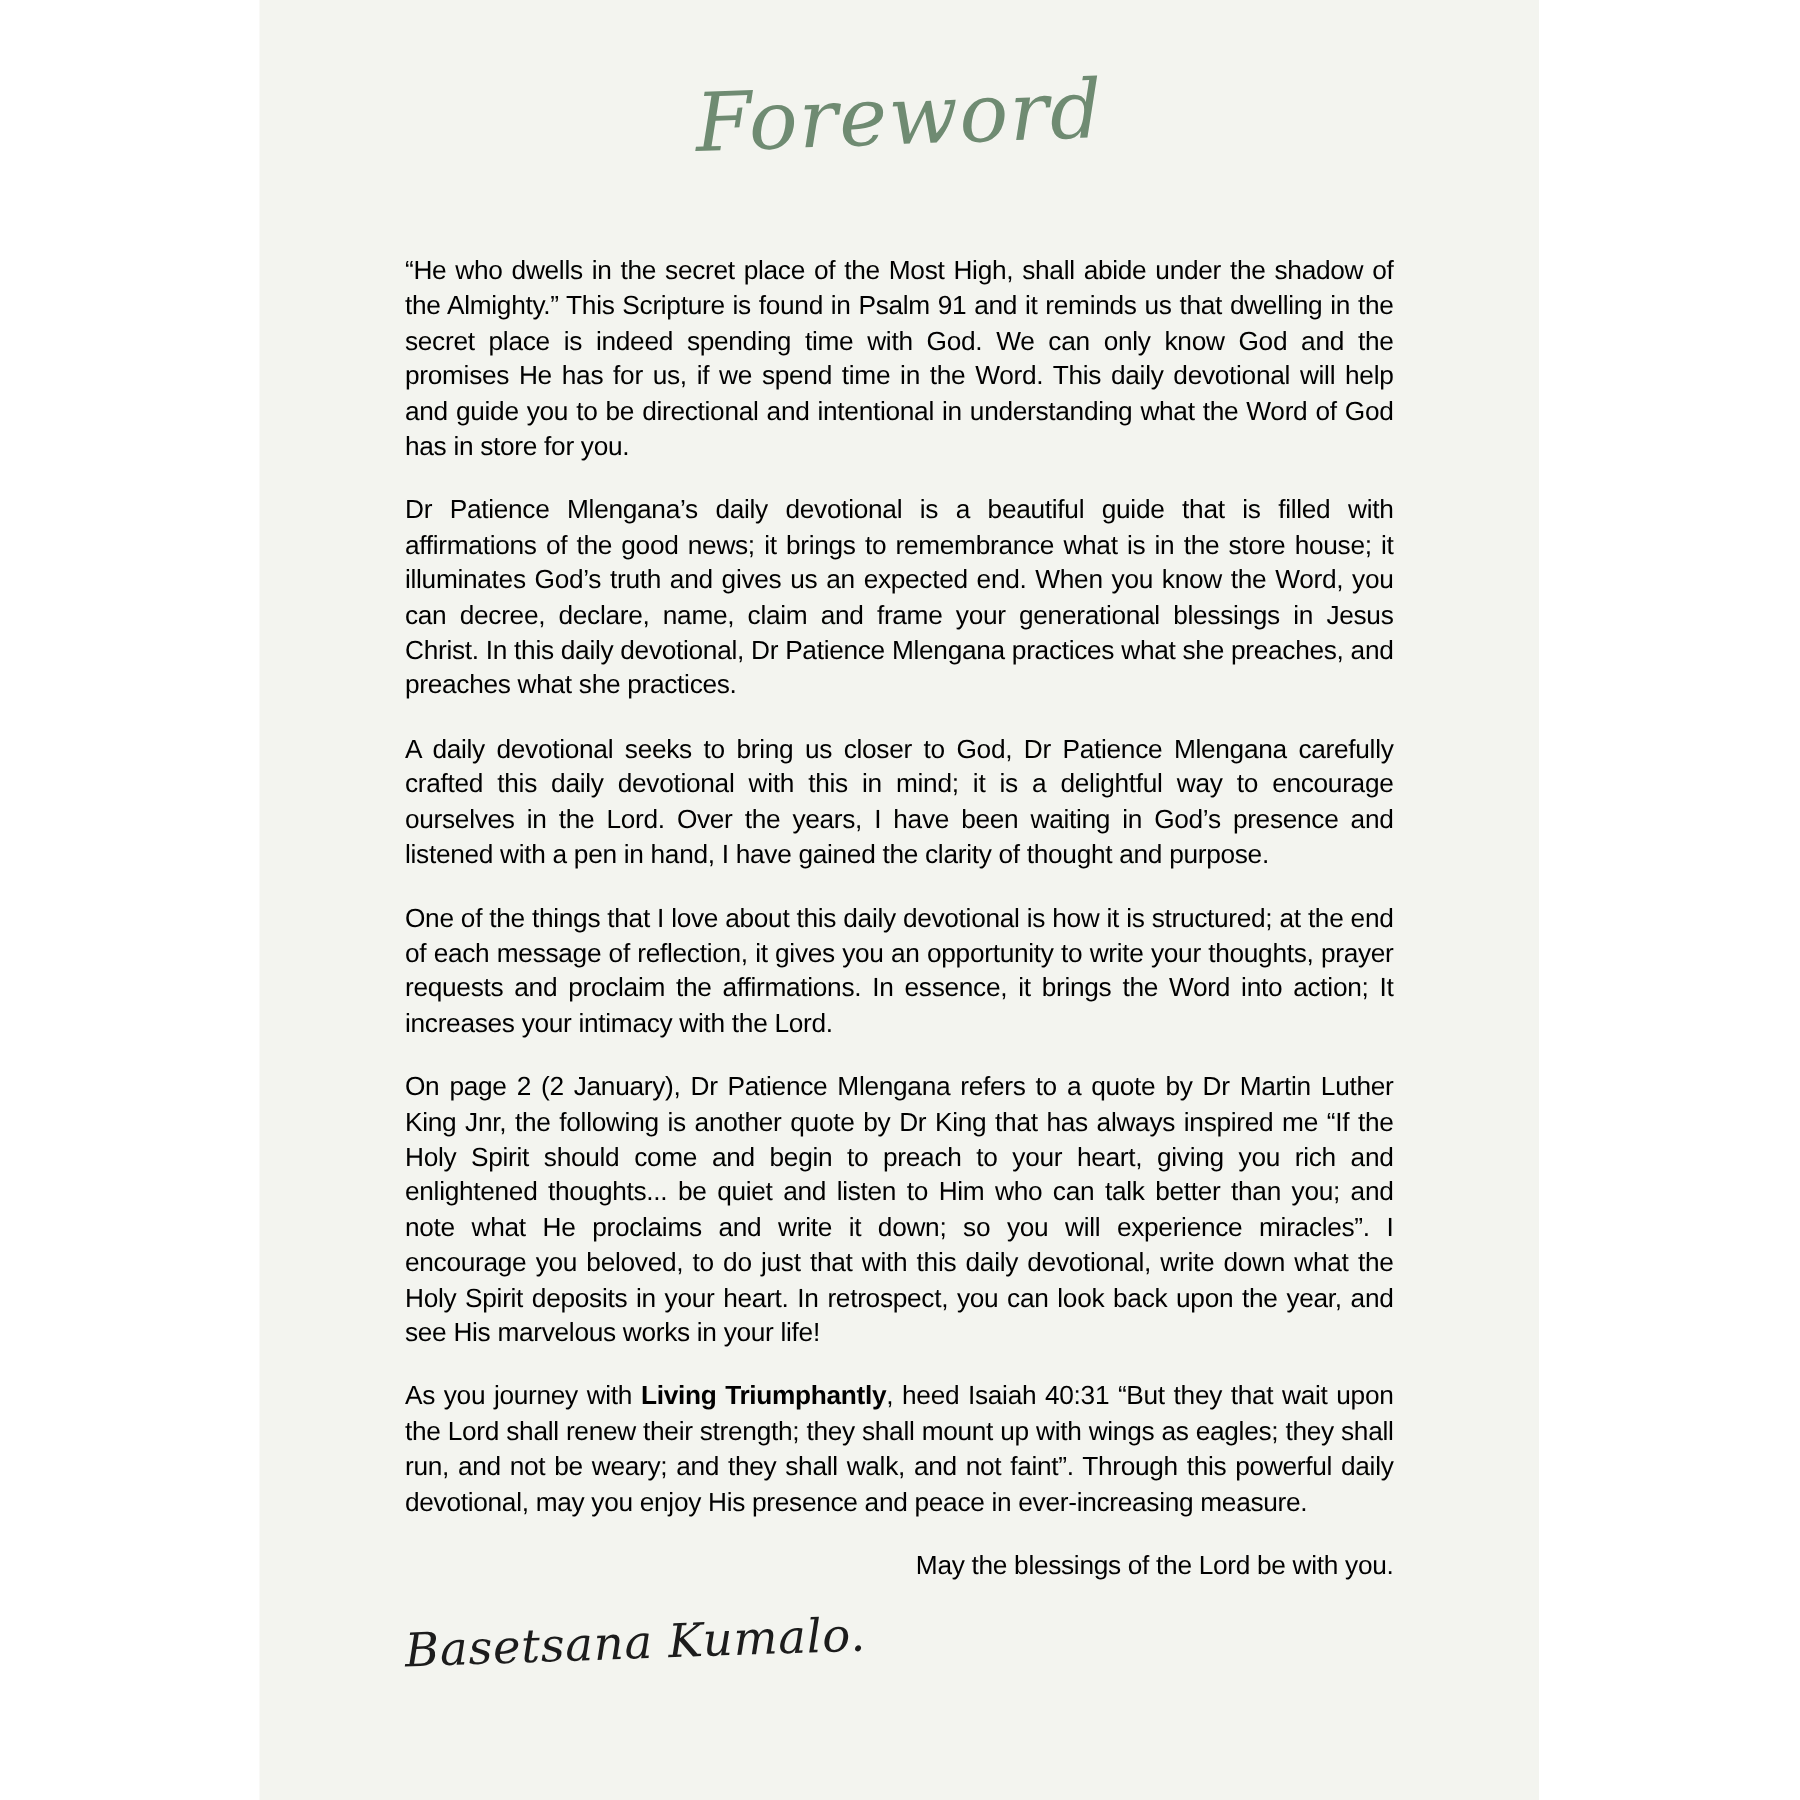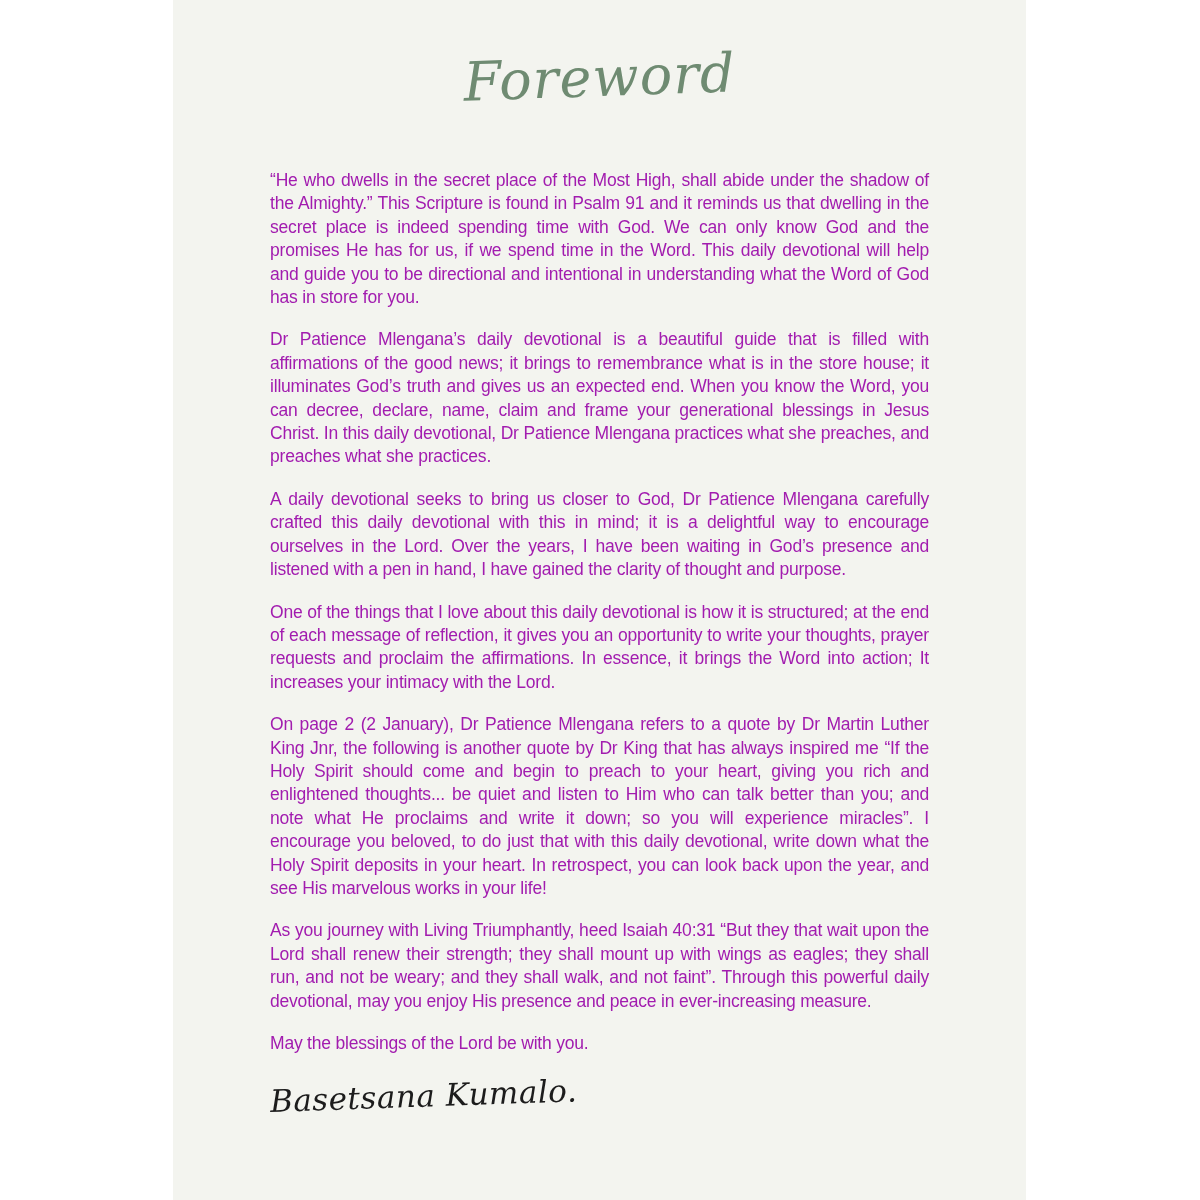--- a/index.html
+++ b/index.html
@@ -43,28 +43,28 @@
     position: absolute;
     left: 97px;
     top: 169px;
     width: 659px;
   }
   .content p {
     margin: 0 0 19px 0;
     font-size: 17.5px;
     line-height: 23.4px;
     letter-spacing: -0.2px;
-    color: #a21caf;
+    color: #000000;
     text-align: justify;
   }
   .content p.last-short {
-    text-align: left;
+    text-align: right;
   }
   .bold-title {
-    font-weight: 400;
+    font-weight: 700;
   }
   .closing-line {
     margin-bottom: 28px !important;
   }
   .valediction {
     margin-bottom: 2px !important;
   }
   .signature {
     font-family: "DejaVu Serif", serif;
     font-style: italic;

